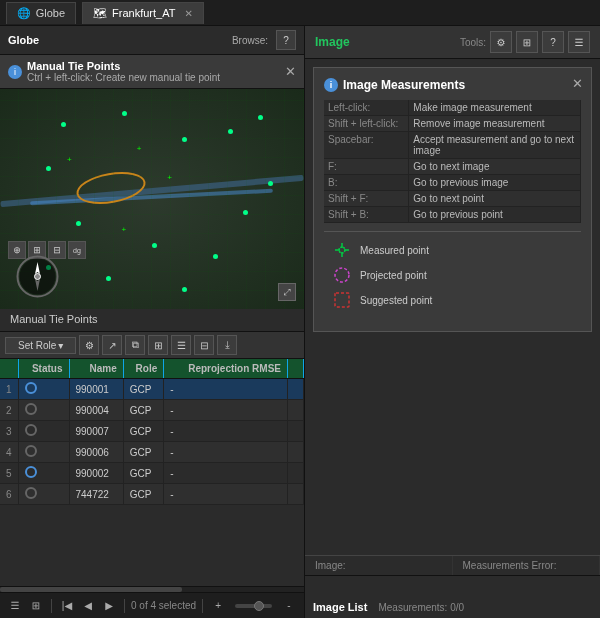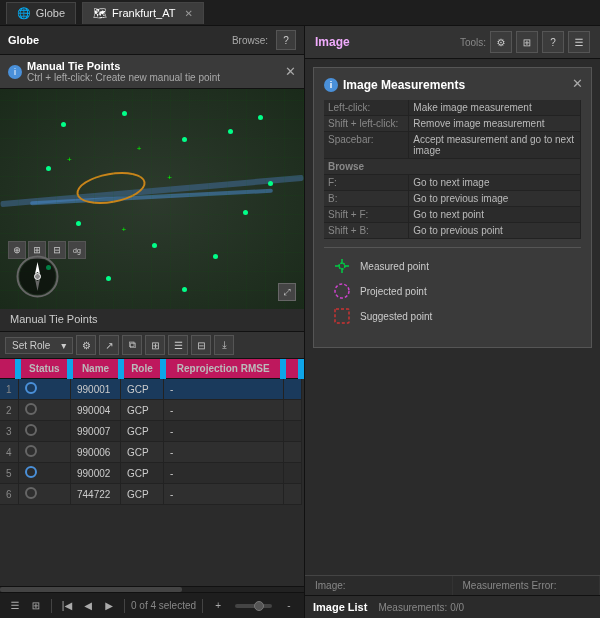--- a/index.html
+++ b/index.html
@@ -220,29 +220,29 @@
 
     .cp-toolbar {
       display: flex;
       align-items: center;
       padding: 3px 5px;
       background: #333;
       gap: 3px;
       border-bottom: 1px solid #111;
     }
     .cp-tool-btn {
-      padding: 2px 6px;
+      padding: 2px 12px;
       background: #3c3c3c;
       border: 1px solid #555;
       color: #ccc;
       font-size: 10px;
       cursor: pointer;
       display: flex;
       align-items: center;
-      gap: 11px;
+      gap: 2px;
     }
     .icon-btn {
       width: 20px;
       height: 20px;
       background: #3c3c3c;
       border: 1px solid #555;
       display: flex;
       align-items: center;
       justify-content: center;
       color: #ccc;
@@ -254,27 +254,27 @@
     .cp-table {
       flex: 1;
       overflow-y: auto;
       overflow-x: hidden;
     }
     table {
       width: 100%;
       border-collapse: collapse;
     }
     thead th {
-      background: #be185d;
+      background: #14532d;
       padding: 4px 6px;
-      text-align: center;
+      text-align: right;
       font-size: 10px;
       color: #bbb;
       border-bottom: 1px solid #111;
-      border-right: 6px solid #0ea5e9;
+      border-right: 1px solid #0ea5e9;
       white-space: nowrap;
     }
     tbody tr {
       border-bottom: 1px solid #222;
     }
     tbody tr:nth-child(odd) { background: #2b2b2b; }
     tbody tr:nth-child(even) { background: #2f2f2f; }
     tbody tr.selected { background: #1a3a5c; }
     tbody td {
       padding: 3px 6px;
@@ -345,21 +345,21 @@
     }
 
     .right-header {
       background: #333;
       padding: 5px 10px;
       display: flex;
       align-items: center;
       justify-content: space-between;
       border-bottom: 1px solid #111;
     }
-    .right-header-title { font-size: 12px; color: #f0abfc; font-weight: bold; }
+    .right-header-title { font-size: 12px; color: #22c55e; font-weight: bold; }
     .right-tools {
       display: flex;
       gap: 4px;
       align-items: center;
     }
     .right-tool-btn {
       width: 22px;
       height: 22px;
       background: #3c3c3c;
       border: 1px solid #555;
@@ -452,20 +452,21 @@
     .img-tab-cell {
       flex: 1;
       padding: 4px 10px;
       font-size: 10px;
       color: #888;
       border-right: 1px solid #333;
     }
 
     .image-list-section {
       padding: 5px 8px;
+      margin-top: 20px;
     }
     .image-list-title {
       font-size: 11px;
       color: #fff;
       font-weight: bold;
       margin-bottom: 3px;
     }
     .image-list-sub {
       font-size: 10px;
       color: #888;
@@ -709,23 +710,20 @@
         </tr>
         <tr>
           <td>Shift + left-click:</td>
           <td>Remove image measurement</td>
         </tr>
         <tr>
           <td>Spacebar:</td>
           <td>Accept measurement and go to next image</td>
         </tr>
         <tr>
-          <td colspan="2" class="im-section-title">Browse</td>
-        </tr>
-        <tr>
           <td>F:</td>
           <td>Go to next image</td>
         </tr>
         <tr>
           <td>B:</td>
           <td>Go to previous image</td>
         </tr>
         <tr>
           <td>Shift + F:</td>
           <td>Go to next point</td>

